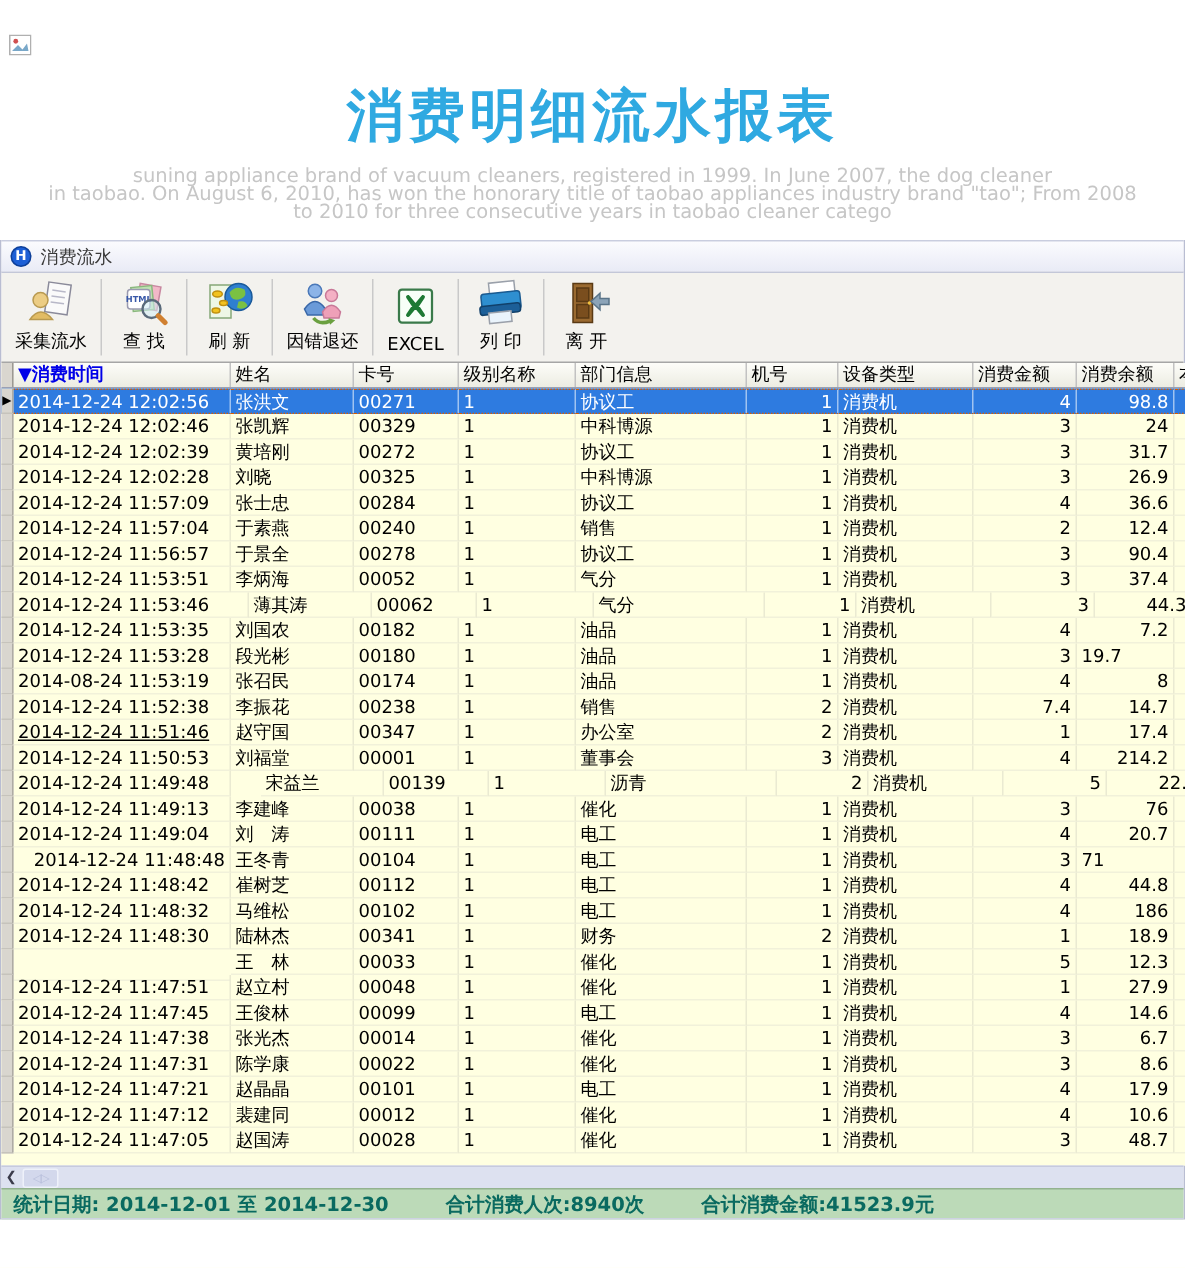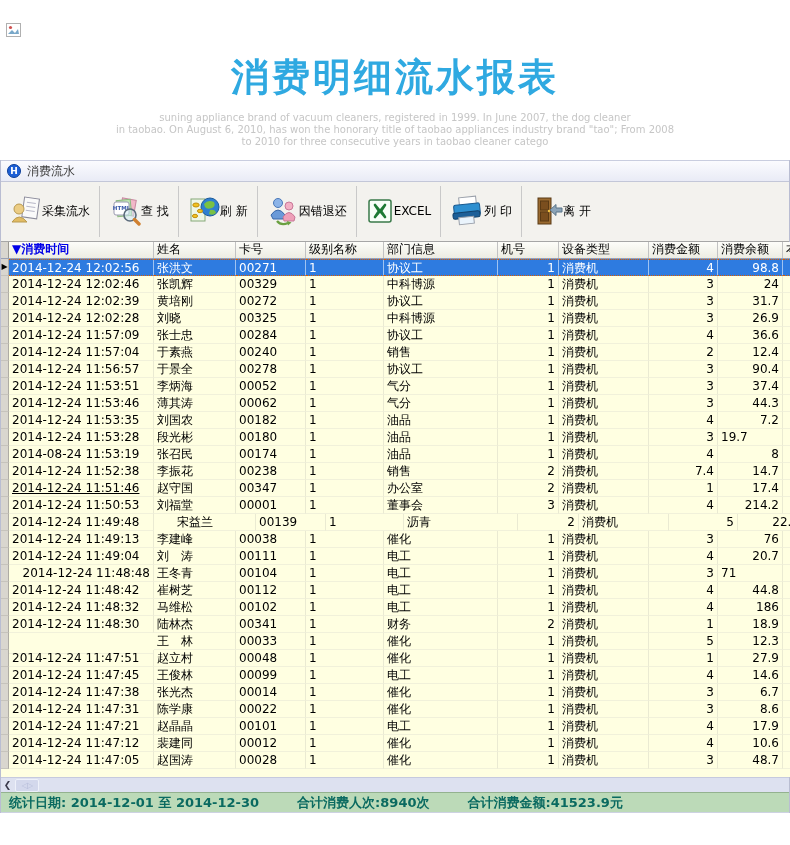--- a/index.html
+++ b/index.html
@@ -4,34 +4,34 @@
 <style>
   * { margin:0; padding:0; box-sizing:border-box; }
   html,body { background:#fff; }
   body { font-family:"DejaVu Sans","Liberation Sans",sans-serif; }
   .page { position:relative; width:790px; height:845px; overflow:hidden; background:#fff; }
 
   
   .report-header { height:160px; position:relative; text-align:center; }
   .broken-img { position:absolute; left:6px; top:22px; width:15px; height:14px; display:inline-block; }
   .report-title { padding-top:52px; font-size:38px; font-weight:bold; letter-spacing:3px; color:#2fa9e1; }
-  .report-sub { margin-top:9px; font-size:10px; line-height:12px; color:#c6c6c6; }
+  .report-sub { margin-top:9px; font-size:13px; line-height:12px; color:#c6c6c6; }
 
   
   .window { position:relative; width:790px; border-left:1px solid #b9bdd2; border-right:1px solid #b9bdd2; }
   .titlebar { height:22px; background:linear-gradient(#fbfbfe,#e9ebf6); border-top:1px solid #c9cddf;
               border-bottom:1px solid #c3c7d8; display:flex; align-items:center; padding-left:6px; }
   .tb-icon { width:14px; height:14px; border-radius:50%; background:#1d5fd6; color:#fff; font-size:9px;
              font-weight:bold; display:flex; align-items:center; justify-content:center; margin-right:6px;
              border:1px solid #0d3f9a; }
   .tb-title { font-size:12px; color:#3a3a3a; }
 
   .toolbar { height:60px; background:#f3f2ee; border-bottom:1px solid #a6a6a6; display:flex;
              align-items:stretch; padding-left:2px; }
-  .tbtn { display:flex; flex-direction:row; align-items:center; justify-content:flex-end;
+  .tbtn { display:flex; flex-direction:column; align-items:center; justify-content:flex-end;
           padding:4px 7px 5px 7px; font-size:12px; color:#000; min-width:52px; cursor:default; }
   .tbtn .icon { height:34px; display:flex; align-items:center; justify-content:center; margin-bottom:1px; }
   .tlabel { white-space:nowrap; }
   .tsep { width:1px; background:#c9c9c9; margin:4px 2px; }
 
   
   .grid { width:790px; background:#ffffe1; }
   .ghead { display:flex; height:17px; background:linear-gradient(#fdfdf9,#ecece2); border-bottom:1px solid #9aa0b4; }
   .hcell { font-size:12px; line-height:15px; padding:0 3px; border-right:1px solid #c2c2c2;
            white-space:nowrap; overflow:hidden; flex:none; color:#000; }
@@ -299,21 +299,21 @@
             <div class="tcell" style="width: 78px; text-align: left;">1</div>
             <div class="tcell" style="width: 114px; text-align: left;">气分</div>
             <div class="tcell" style="width: 61px; text-align: right;">1</div>
             <div class="tcell" style="width: 90px; text-align: left;">消费机</div>
             <div class="tcell" style="width: 69px; text-align: right;">3</div>
             <div class="tcell" style="width: 65px; text-align: right;">37.4</div>
             <div class="tcell" style="width: 8px; text-align: left;"></div>
           </div>
           <div class="trow">
             <div class="gcell"></div>
-            <div class="tcell" style="width: 145px; text-align: left;">2014-12-24 11:53:46</div>
+            <div class="tcell" style="width: 157px; text-align: left;">2014-12-24 11:53:46</div>
             <div class="tcell" style="width: 82px; text-align: left;">薄其涛</div>
             <div class="tcell" style="width: 70px; text-align: left;">00062</div>
             <div class="tcell" style="width: 78px; text-align: left;">1</div>
             <div class="tcell" style="width: 114px; text-align: left;">气分</div>
             <div class="tcell" style="width: 61px; text-align: right;">1</div>
             <div class="tcell" style="width: 90px; text-align: left;">消费机</div>
             <div class="tcell" style="width: 69px; text-align: right;">3</div>
             <div class="tcell" style="width: 65px; text-align: right;">44.3</div>
             <div class="tcell" style="width: 8px; text-align: left;"></div>
           </div>

